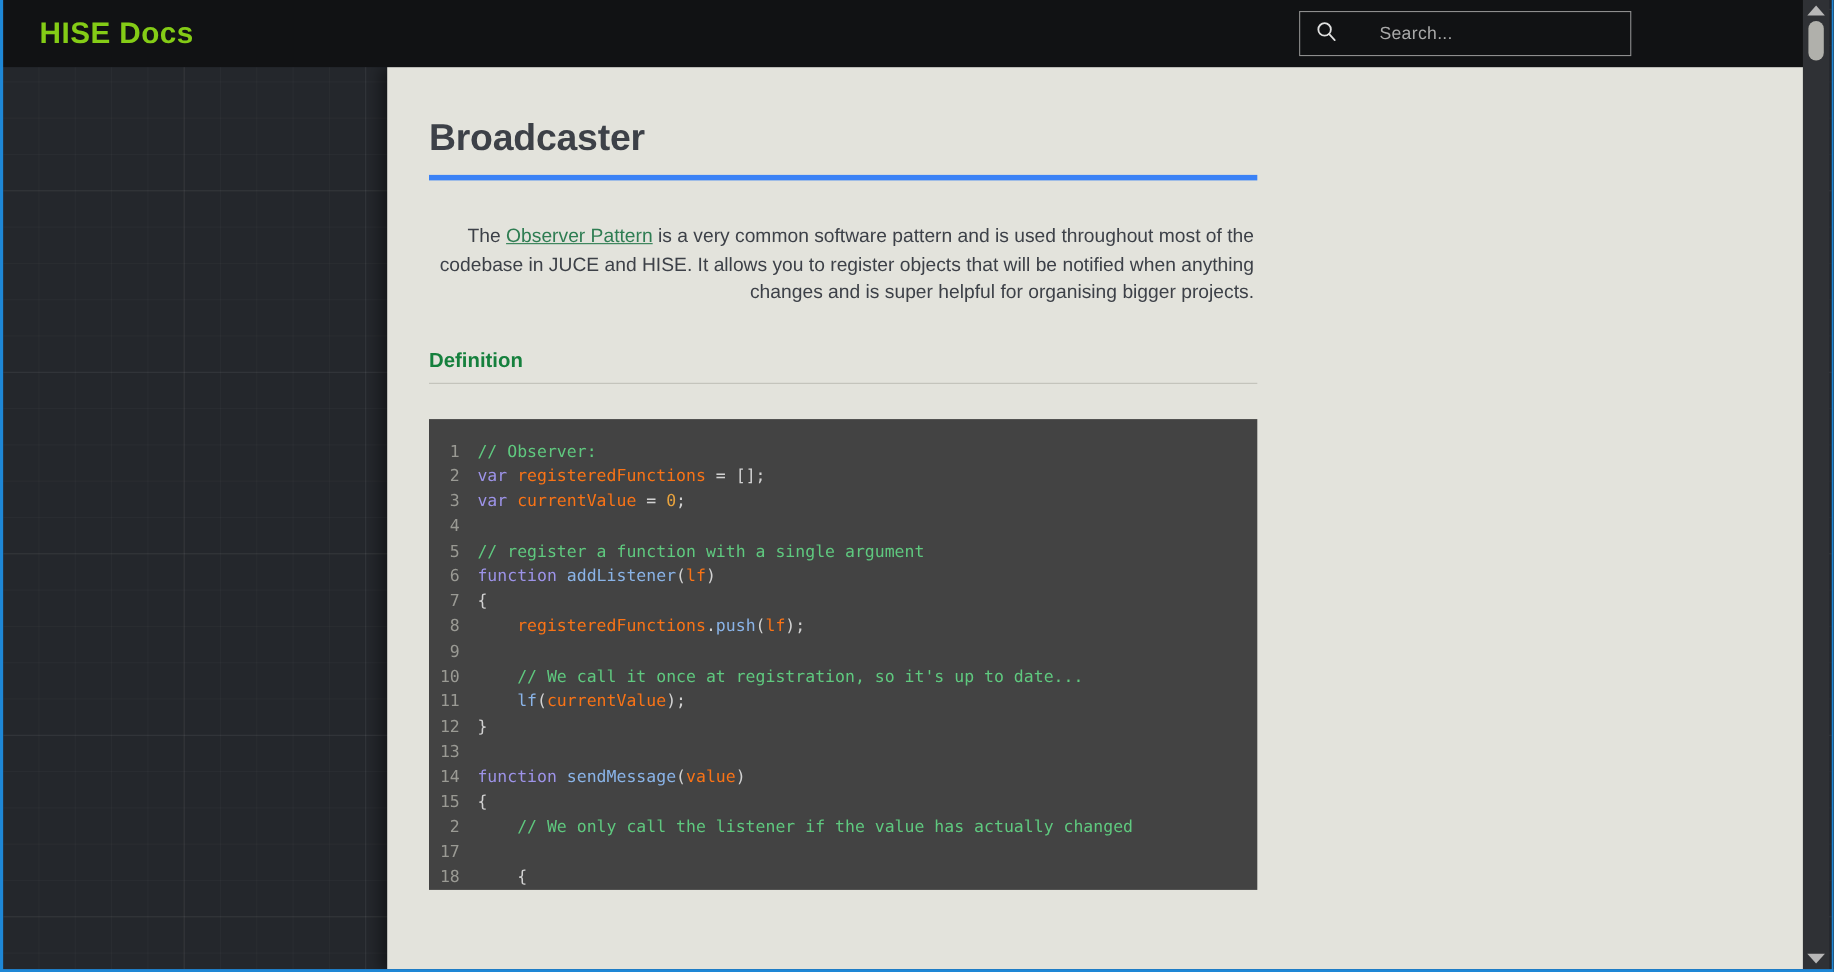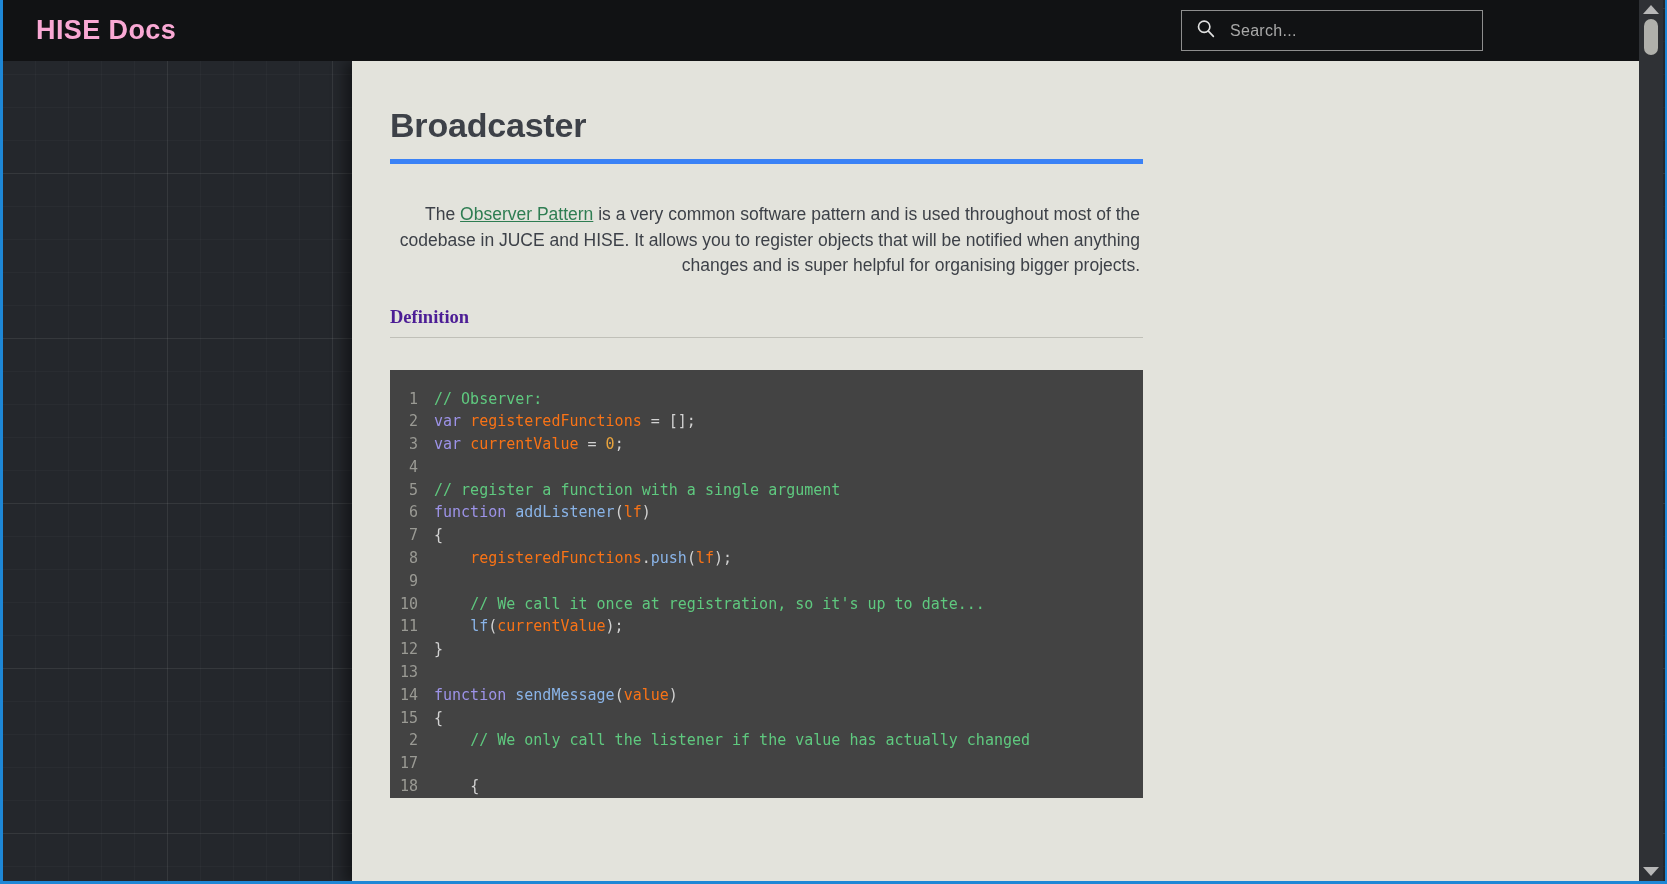--- a/index.html
+++ b/index.html
@@ -49,21 +49,21 @@
     width: 1641px;
     height: 61px;
     background: #111214;
     display: flex;
     align-items: center;
     justify-content: space-between;
     padding: 0 0 0 33px;
     z-index: 30;
   }
   .brand {
-    color: #f9a8d4;
+    color: #84cc16;
     font-size: 27px;
     font-weight: bold;
     letter-spacing: 0.4px;
     user-select: none;
   }
   .searchbox {
     display: flex;
     align-items: center;
     gap: 14px;
     width: 302px;
@@ -72,20 +72,21 @@
     border: 1px solid #8e8e8e;
     background: transparent;
     padding: 0 13px;
   }
   .search-icon { flex: 0 0 auto; display: block; }
   .search-placeholder {
     color: #a9a9a9;
     font-size: 16px;
     letter-spacing: 0.3px;
     user-select: none;
+    margin-left: 24px;
   }
 
   
   .sheet {
     position: absolute;
     left: 349px;
     top: 61px;
     width: 1292px;
     height: 823px;
     background: #e3e3dc;
@@ -118,26 +119,25 @@
   }
   .para a, .link {
     color: #2e7d52;
     text-decoration: underline;
     cursor: pointer;
   }
 
   .section-heading {
     font-size: 18.5px;
     font-weight: bold;
-    color: #4c1d95;
-    margin-top: 28px;
+    color: #15803d;
+    margin-top: 38px;
     padding-bottom: 9px;
     border-bottom: 1px solid #c0c0b8;
     width: 753px;
-    font-family: Liberation Serif, serif;
   }
 
   
   .codeblock {
     margin-top: 32px;
     width: 753px;
     background: #434343;
     padding: 18px 0 0 0;
     font-family: "DejaVu Sans Mono", monospace;
     font-size: 15px;

